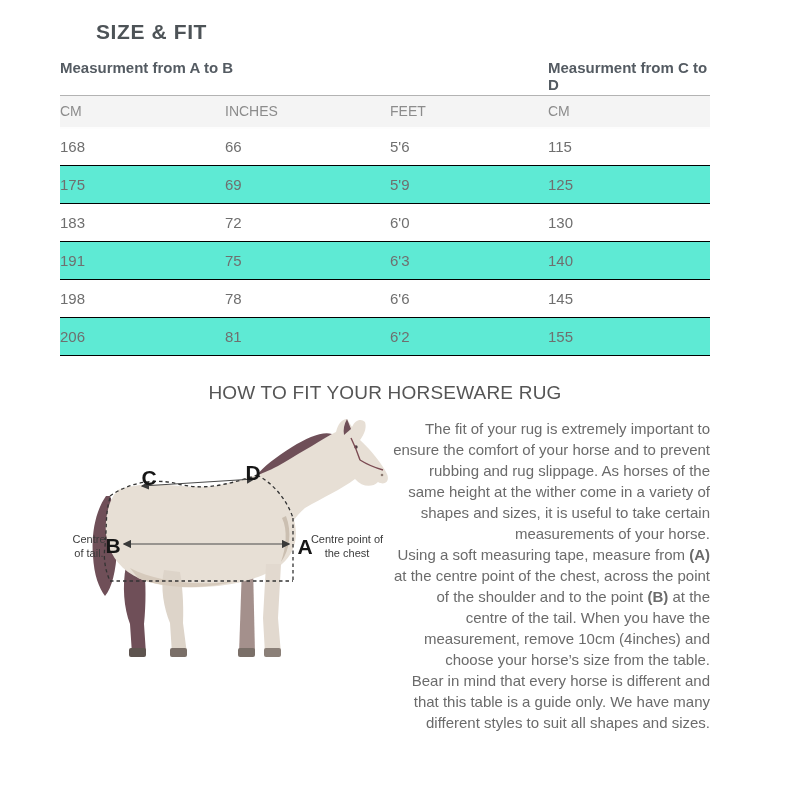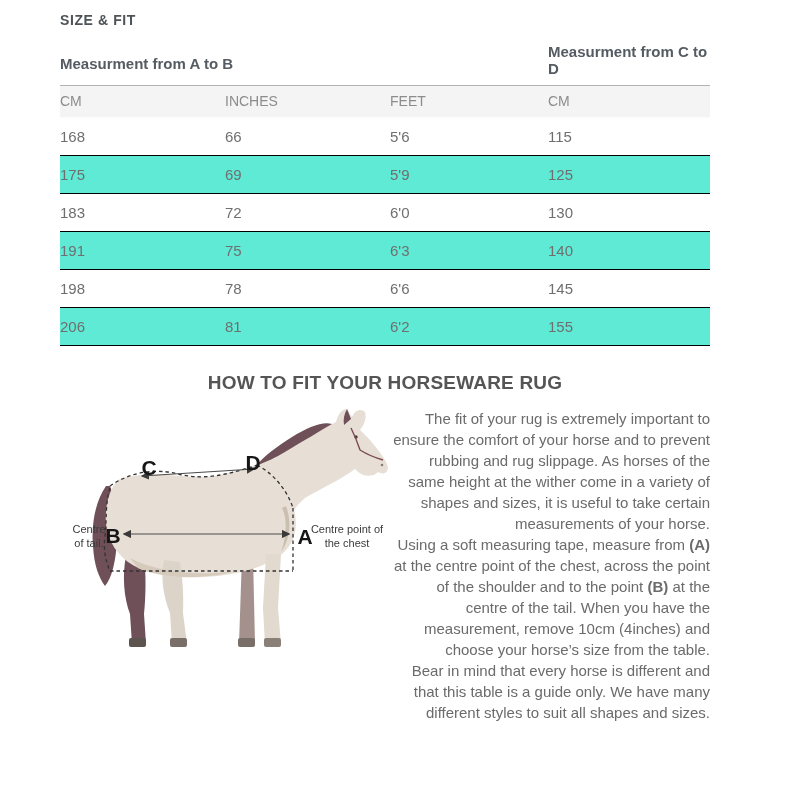--- a/index.html
+++ b/index.html
@@ -6,55 +6,56 @@
   html, body { background: #fff; }
   body {
     width: 790px; height: 790px; overflow: hidden;
     font-family: "Liberation Sans", sans-serif;
     -webkit-font-smoothing: antialiased;
   }
   .page { width: 790px; height: 790px; background: #fff; }
   .content { width: 650px; margin-left: 60px; }
 
   .size-fit-title {
-    padding-top: 12px;
-    font-size: 14px; font-weight: bold; color: #4d5357;
+    padding-top: 20px;
+    font-size: 21px; font-weight: bold; color: #4d5357;
     letter-spacing: 0.6px;
+    margin-left: 36px;
   }
 
   .group-row {
     position: relative; margin-top: 15px; height: 22px;
     font-size: 15px; font-weight: bold; color: #545b62;
   }
   .group-row .g-right { position: absolute; left: 488px; top: 0; }
-  .group-row .g-left  { position: absolute; left: 0; top: 12px; }
+  .group-row .g-left  { position: absolute; left: 0; top: 0; }
 
   table.size-table {
     width: 650px; border-collapse: collapse; table-layout: fixed;
-    border-top: 1px solid #b3b3b3; margin-top: 20px;
+    border-top: 1px solid #b3b3b3; margin-top: 14px;
   }
   table.size-table col.c1 { width: 165px; }
   table.size-table col.c2 { width: 165px; }
   table.size-table col.c3 { width: 158px; }
   table.size-table col.c4 { width: 162px; }
   table.size-table th {
     background: #f4f4f4; height: 32px; text-align: left; vertical-align: middle;
     font-size: 14px; font-weight: normal; color: #8c8c8c;
     border-bottom: 2px solid #fdfdfd;
   }
   table.size-table td {
     height: 38px; vertical-align: middle; text-align: left;
     font-size: 15px; color: #6f6f6f;
     border-bottom: 1px solid #000000;
   }
   table.size-table tr.alt td { background: #5eead4; }
 
   .howto-heading {
     margin-top: 26px; width: 650px; margin-left: 60px;
-    text-align: center; font-size: 19px; font-weight: bold; color: #555;
+    text-align: center; font-size: 19px; font-weight: normal; color: #555;
     letter-spacing: 0.2px;
   }
 
   .fit-wrap { width: 650px; margin-left: 60px; margin-top: 14px; }
   .fit-wrap::after { content: ""; display: block; clear: both; }
   .horse-figure { float: left; width: 332px; height: 294px; }
   .fit-wrap p {
     font-size: 15px; line-height: 21px; color: #6b6b6b; text-align: right;
   }
   .fit-wrap p strong { color: #6b6b6b; }

